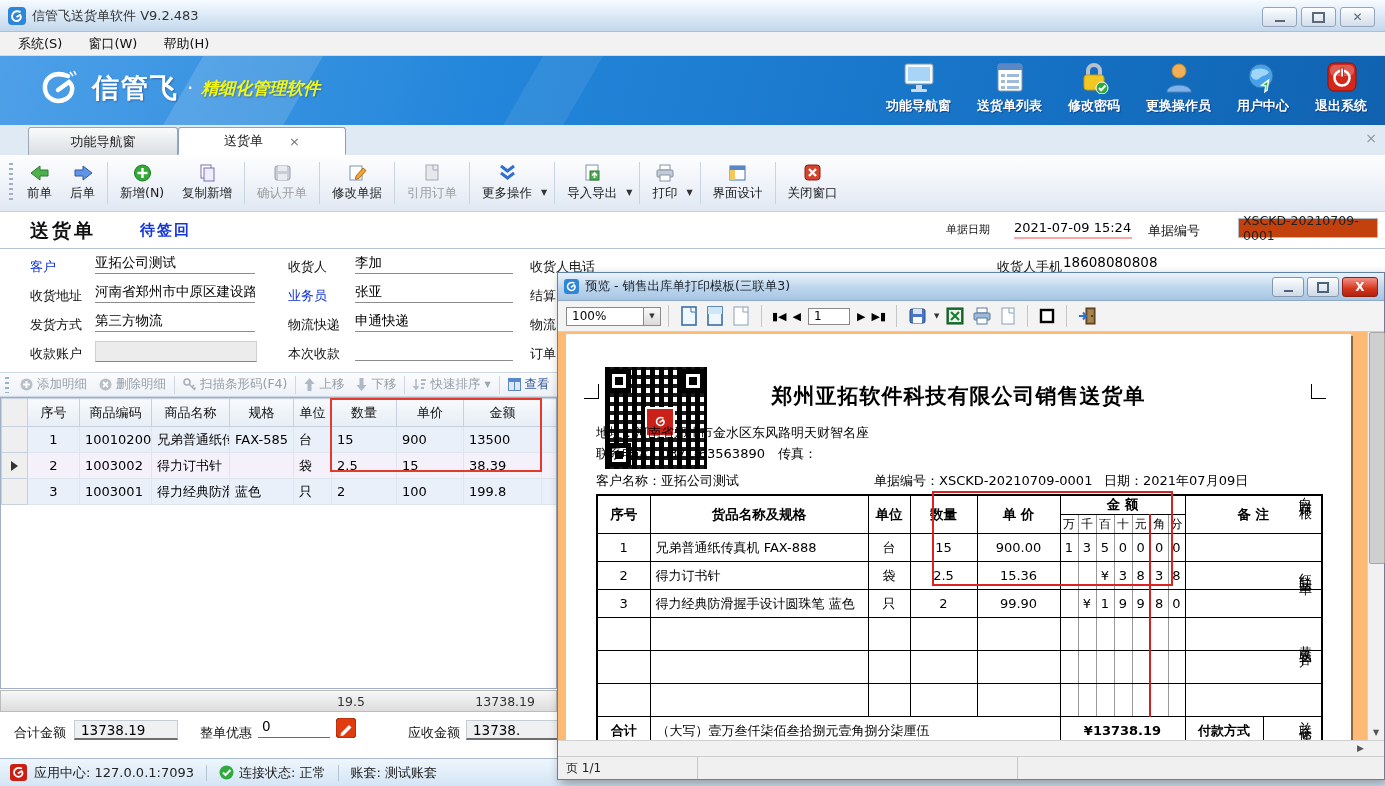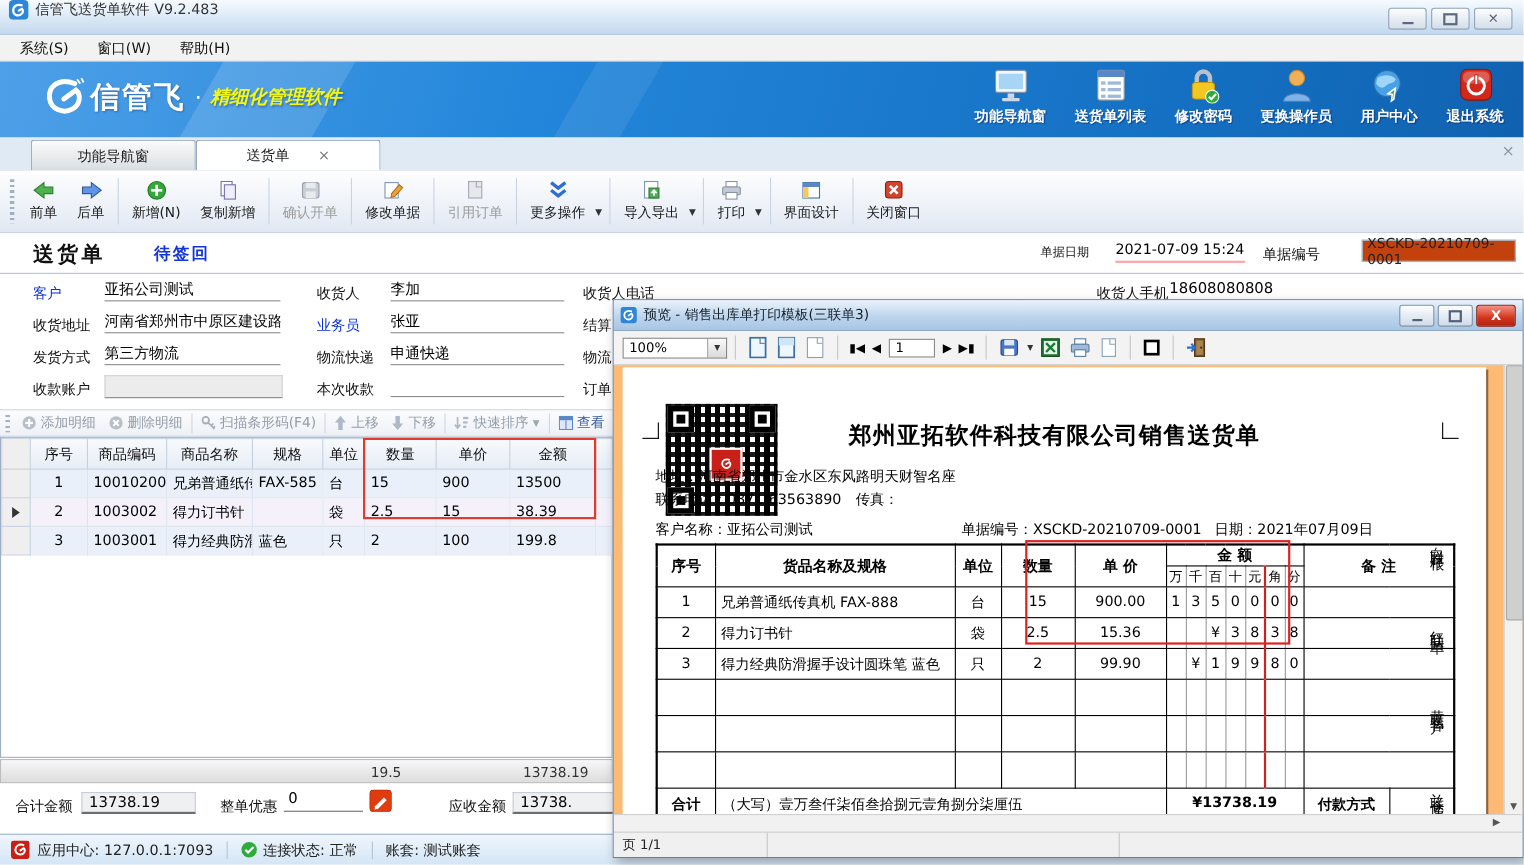--- a/index.html
+++ b/index.html
@@ -4,40 +4,40 @@
 <style>
   html,body{margin:0;padding:0}
   body{width:1385px;height:786px;position:relative;overflow:hidden;
        font-family:"DejaVu Sans","Liberation Sans",sans-serif;background:#fff;
        -webkit-font-smoothing:antialiased}
   .abs{position:absolute}
 
   
   .titlebar{position:absolute;left:0;top:0;width:1385px;height:32px;
     background:linear-gradient(#f6fbff,#d7e6f5 60%,#c3d8ec);border-bottom:1px solid #a9c2da;
-    display:flex;align-items:flex-start;padding-left:8px;box-sizing:border-box}
+    display:flex;align-items:center;padding-left:8px;box-sizing:border-box}
   .titlebar .ttl{font-size:13px;color:#333;margin-left:6px}
   .winbtns{position:absolute;right:10px;top:7px;display:flex;gap:4px}
   .wbtn{width:33px;height:18px;border:1px solid #93a5ba;border-radius:3px;
     background:linear-gradient(#fdfeff,#d3dde9);display:flex;align-items:center;justify-content:center}
   .wbtn .mini{width:10px;height:2px;background:#5a6a7d;margin-top:8px}
   .wbtn .maxi{width:9px;height:7px;border:2px solid #5a6a7d}
   .wbtn .clsx{font-size:12px;color:#5a6a7d;line-height:1}
 
   
   .menubar{position:absolute;left:0;top:32px;width:1385px;height:24px;background:#f2f2f2;
     border-bottom:1px solid #dcdcdc;display:flex;align-items:center;gap:26px;padding-left:18px;box-sizing:border-box}
   .menubar span{font-size:13px;color:#111}
 
   
   .banner{position:absolute;left:0;top:56px;width:1385px;height:69px;overflow:hidden;
     background:linear-gradient(105deg,#4ea0e8 0%,#2386da 35%,#1571c4 75%,#1062b0 100%)}
   .banner .streak{position:absolute;background:rgba(255,255,255,.14);transform:skewX(-30deg)}
   .logo{position:absolute;left:38px;top:12px;display:flex;align-items:center}
-  .logo .brand{color:#fff;font-size:27px;font-weight:bold;letter-spacing:2px;text-shadow:1px 1px 2px rgba(0,0,50,.3)}
+  .logo .brand{color:#fff;font-size:27px;font-weight:bold;letter-spacing:2px;margin-left:10px;text-shadow:1px 1px 2px rgba(0,0,50,.3)}
   .logo .dot{color:#fff;font-size:20px;margin:0 8px}
   .logo .slogan{color:#f2f714;font-size:17px;font-weight:bold;font-style:italic;text-shadow:1px 1px 2px rgba(0,0,50,.3)}
   .bannernav{position:absolute;right:18px;top:6px;display:flex;gap:26px}
   .bnav{display:flex;flex-direction:column;align-items:center;cursor:pointer}
   .bnav .lab{color:#fff;font-size:13px;font-weight:bold;margin-top:3px;text-shadow:1px 1px 1px rgba(0,0,60,.4);white-space:nowrap}
 
   
   .tabbar{position:absolute;left:0;top:125px;width:1385px;height:30px;background:#e0eaf5;border-bottom:1px solid #b9c8da}
   .tab{position:absolute;top:2px;height:28px;display:flex;align-items:center;justify-content:center;
     font-size:13px;color:#222;box-sizing:border-box}

